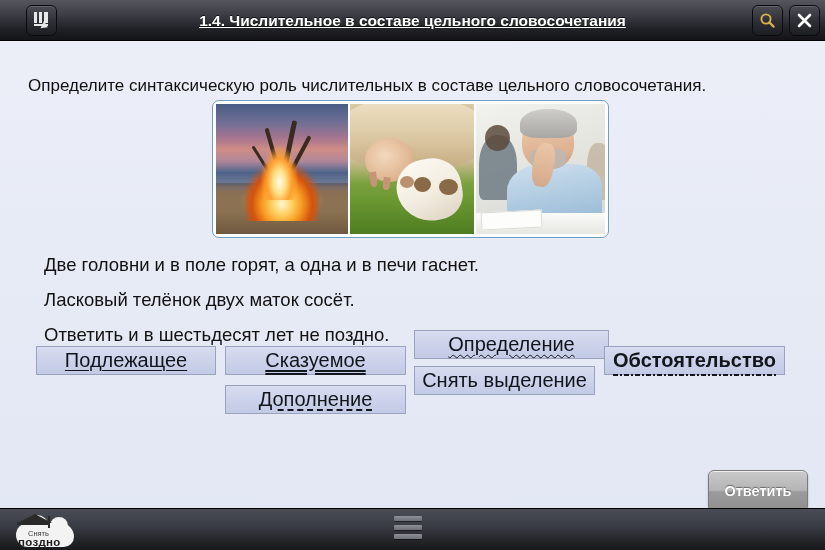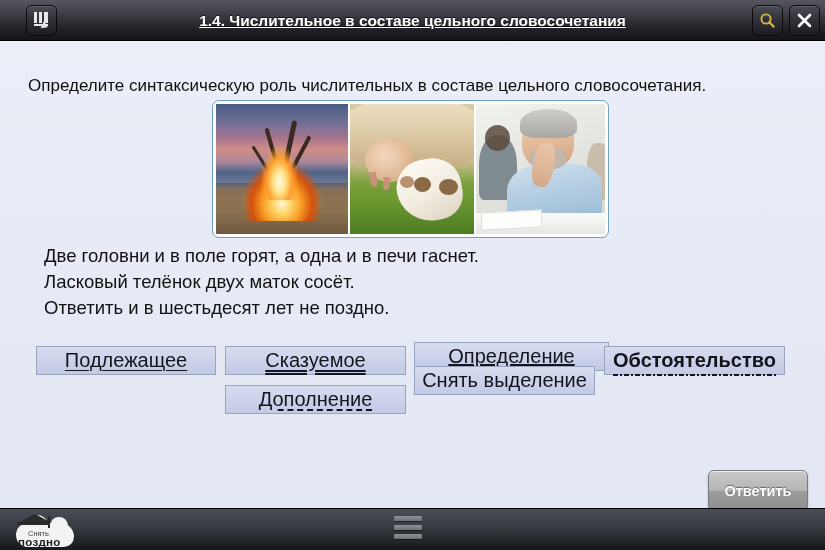--- a/index.html
+++ b/index.html
@@ -273,21 +273,21 @@
 
   
   .sentences {
     position: absolute;
     left: 44px;
     top: 243px;
     font-size: 18.5px;
     color: #121212;
     line-height: 26px;
   }
-  .sentences div { white-space: nowrap; }
+  .sentences div { white-space: nowrap; margin-top: 9px; }
   .opt-btn {
     position: absolute;
     height: 29px;
     background: linear-gradient(180deg,#d8dcf0 0%, #ccd2ea 52%, #c3cae5 100%);
     border: 1px solid #9aa3bd;
     box-sizing: border-box;
     display: flex;
     align-items: center;
     justify-content: center;
     font-size: 20px;
@@ -490,21 +490,21 @@
   </div>
 
   <div class="opt-btn" style="left:36px;  top:346px; width:180px;">
     <span class="u-solid">Подлежащее</span>
   </div>
 
   <div class="opt-btn" style="left:225px; top:346px; width:181px;">
     <span class="u-double">Сказуемое</span>
   </div>
 
-  <div class="opt-btn" style="left:414px; top:342px; width:195px;text-decoration:underline;">
+  <div class="opt-btn" style="left:414px; top:330px; width:195px;">
     <span class="u-wavy">Определение</span>
   </div>
 
   <div class="opt-btn" style="left:604px; top:346px; width:181px;font-weight:bold;">
     <span class="u-dashdot">Обстоятельство</span>
   </div>
 
   <div class="opt-btn" style="left:225px; top:385px; width:181px;">
     <span class="u-dashed">Дополнение</span>
   </div>

